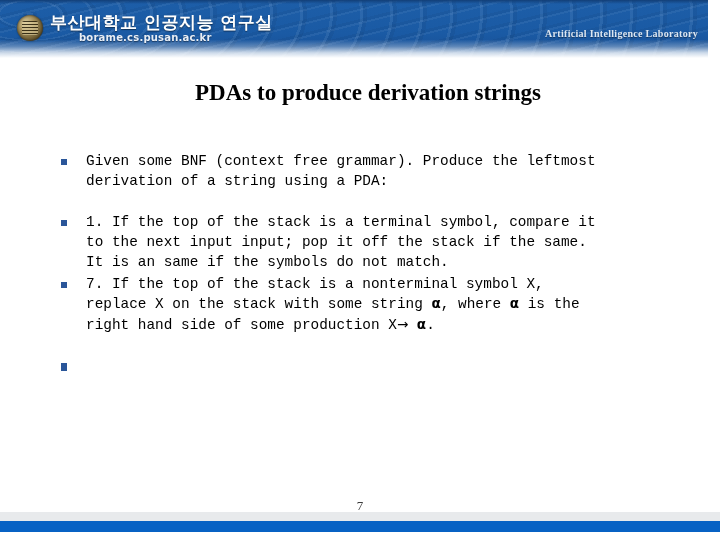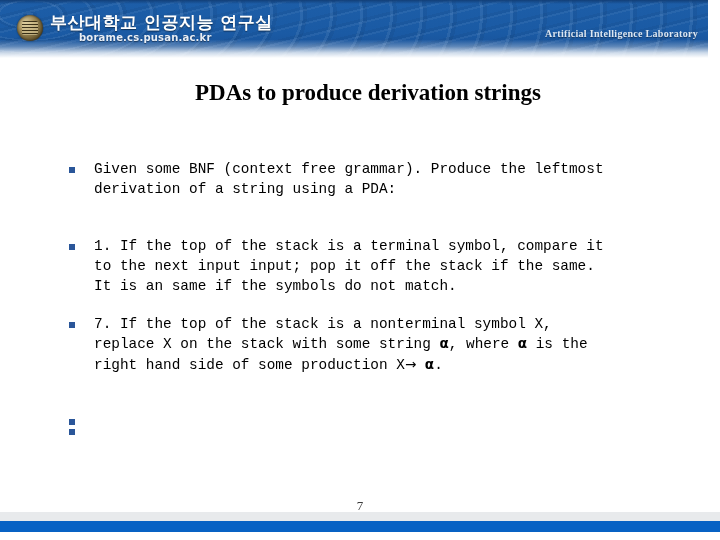--- a/index.html
+++ b/index.html
@@ -126,21 +126,21 @@
 
   
   #slide-body {
     position: absolute;
     left: 0; top: 152px;
     width: 720px;
   }
   .bullet-block {
     position: relative;
     padding-left: 86px;
-    margin: 8px;
+    margin: 0;
   }
   .bullet-marker {
     position: absolute;
     left: 61px;
     top: 7px;
     width: 6px;
     height: 6px;
     background: #2a5699;
   }
   .bullet-lines {

